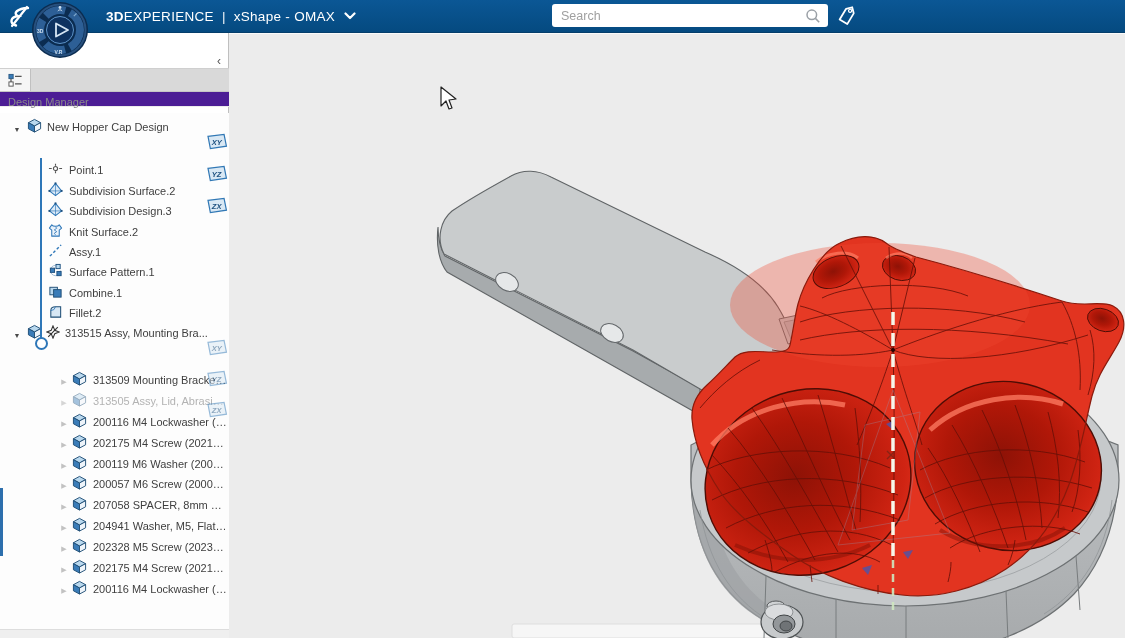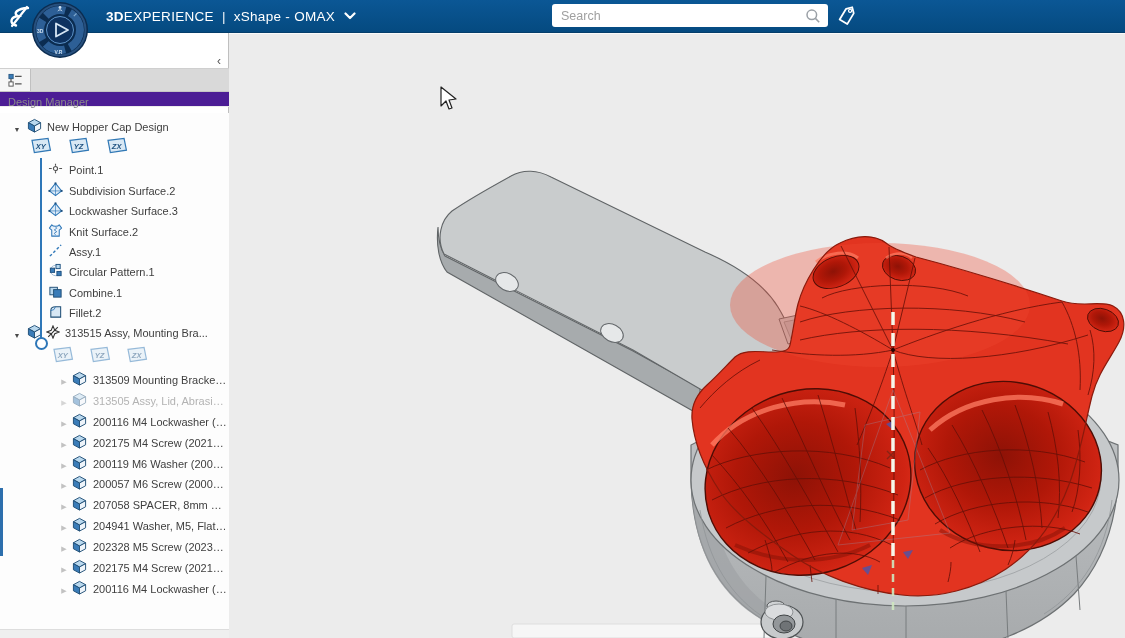--- a/index.html
+++ b/index.html
@@ -34,21 +34,21 @@
   .tabbar{position:absolute;left:0;top:36px;width:229px;height:24px;background:#d9d9d9;
           border-top:1px solid #cfcfcf;border-bottom:1px solid #c6c6c6;box-sizing:border-box;display:flex;}
   .tab{width:30px;height:100%;background:#f6f6f6;border-right:1px solid #c0c0c0;
        display:flex;align-items:center;justify-content:center;}
   .pheader{position:absolute;left:0;top:60px;width:229px;height:15px;background:#4c1d95;
            color:#8a8a8a;font-size:11px;line-height:21px;padding-left:8px;box-sizing:border-box;
            border-bottom:1px solid #ececec;}
   .tree{position:absolute;left:0;top:81px;width:229px;bottom:8px;overflow:hidden;background:#fdfdfd;}
   .row{display:flex;align-items:flex-end;font-size:11px;color:#3e3e3e;white-space:nowrap;}
   .row.root{height:20px;}
-  .row.planes{height:23px;padding-left:28px;gap:13px;}
+  .row.planes{height:23px;padding-left:28px;gap:13px;flex-direction:column;}
   .row.planes.lvl2{padding-left:50px;gap:12px;height:26px;}
   .row.feat{height:20.4px;padding-left:48px;}
   .row.child{height:20.9px;padding-left:58px;}
   .row .caret{width:14px;text-align:center;font-size:7px;color:#4a4a4a;flex:0 0 auto;cursor:pointer;}
   .row.root .caret{margin-left:10px;}
   .row.child .caret{width:12px;color:#c2c2c2;padding-right:2px;}
   .row .ic{display:flex;align-items:center;justify-content:center;margin-right:6px;flex:0 0 auto;}
   .row.root .ic{margin-left:3px;margin-right:5px;}
   .row .ic.second{margin-left:-1px;}
   .row .lbl{overflow:hidden;text-overflow:ellipsis;}
@@ -332,21 +332,21 @@
       <div class="row feat">
         <span class="ic">
           <svg viewBox="0 0 16 16" width="15" height="15">
             <polygon points="8,1.5 14.5,9.5 8,14.5 1.5,9.5" fill="#ddebf7" stroke="#2e77b8" stroke-width="1.1"></polygon>
             <path d="M8,1.5 V14.5 M1.5,9.5 H14.5" stroke="#2e77b8" stroke-width="0.7" fill="none"></path>
             <rect x="7" y="0.5" width="2" height="2" fill="#1c4f7e"></rect>
             <rect x="0.5" y="8.5" width="2" height="2" fill="#1c4f7e"></rect>
             <rect x="13.5" y="8.5" width="2" height="2" fill="#1c4f7e"></rect>
           </svg>
         </span>
-        <span class="lbl">Lockwasher Surface.3</span>
+        <span class="lbl">Subdivision Design.3</span>
       </div>
       <div class="row feat">
         <span class="ic">
           <svg viewBox="0 0 16 16" width="15" height="15">
             <path d="M4,2 C5.5,4 10.5,4 12,2 L14.5,5.5 L12,7.5 L12,14 L4,14 L4,7.5 L1.5,5.5 Z" fill="#eaf2fa" stroke="#2e77b8" stroke-width="1.1" stroke-linejoin="round"></path>
             <path d="M8,4 l1.3,1.6 l-2.6,1.8 l2.6,1.8 l-2.6,1.8 l1.3,1.6" fill="none" stroke="#2e77b8" stroke-width="0.9"></path>
           </svg>
         </span>
         <span class="lbl">Knit Surface.2</span>
       </div>
@@ -360,21 +360,21 @@
       </div>
       <div class="row feat">
         <span class="ic">
           <svg viewBox="0 0 16 16" width="15" height="15">
             <path d="M13.5,8 a5.5,5.5 0 1 1 -5.5,-5.5" fill="none" stroke="#9ab8d2" stroke-width="1"></path>
             <rect x="2.5" y="5.5" width="4.5" height="4.5" fill="#3a7cb8" stroke="#1c4f7e"></rect>
             <rect x="8.5" y="1.5" width="4.5" height="4.5" fill="#b9d8ee" stroke="#1c4f7e"></rect>
             <rect x="9.5" y="9" width="4.5" height="4.5" fill="#3a7cb8" stroke="#1c4f7e"></rect>
           </svg>
         </span>
-        <span class="lbl">Circular Pattern.1</span>
+        <span class="lbl">Surface Pattern.1</span>
       </div>
       <div class="row feat">
         <span class="ic">
           <svg viewBox="0 0 16 16" width="15" height="15">
             <rect x="2" y="3.5" width="8" height="8" fill="#b9d8ee" stroke="#1f4e75"></rect>
             <rect x="6" y="6" width="8" height="8" fill="#3a7cb8" stroke="#1f4e75"></rect>
           </svg>
         </span>
         <span class="lbl">Combine.1</span>
       </div>

